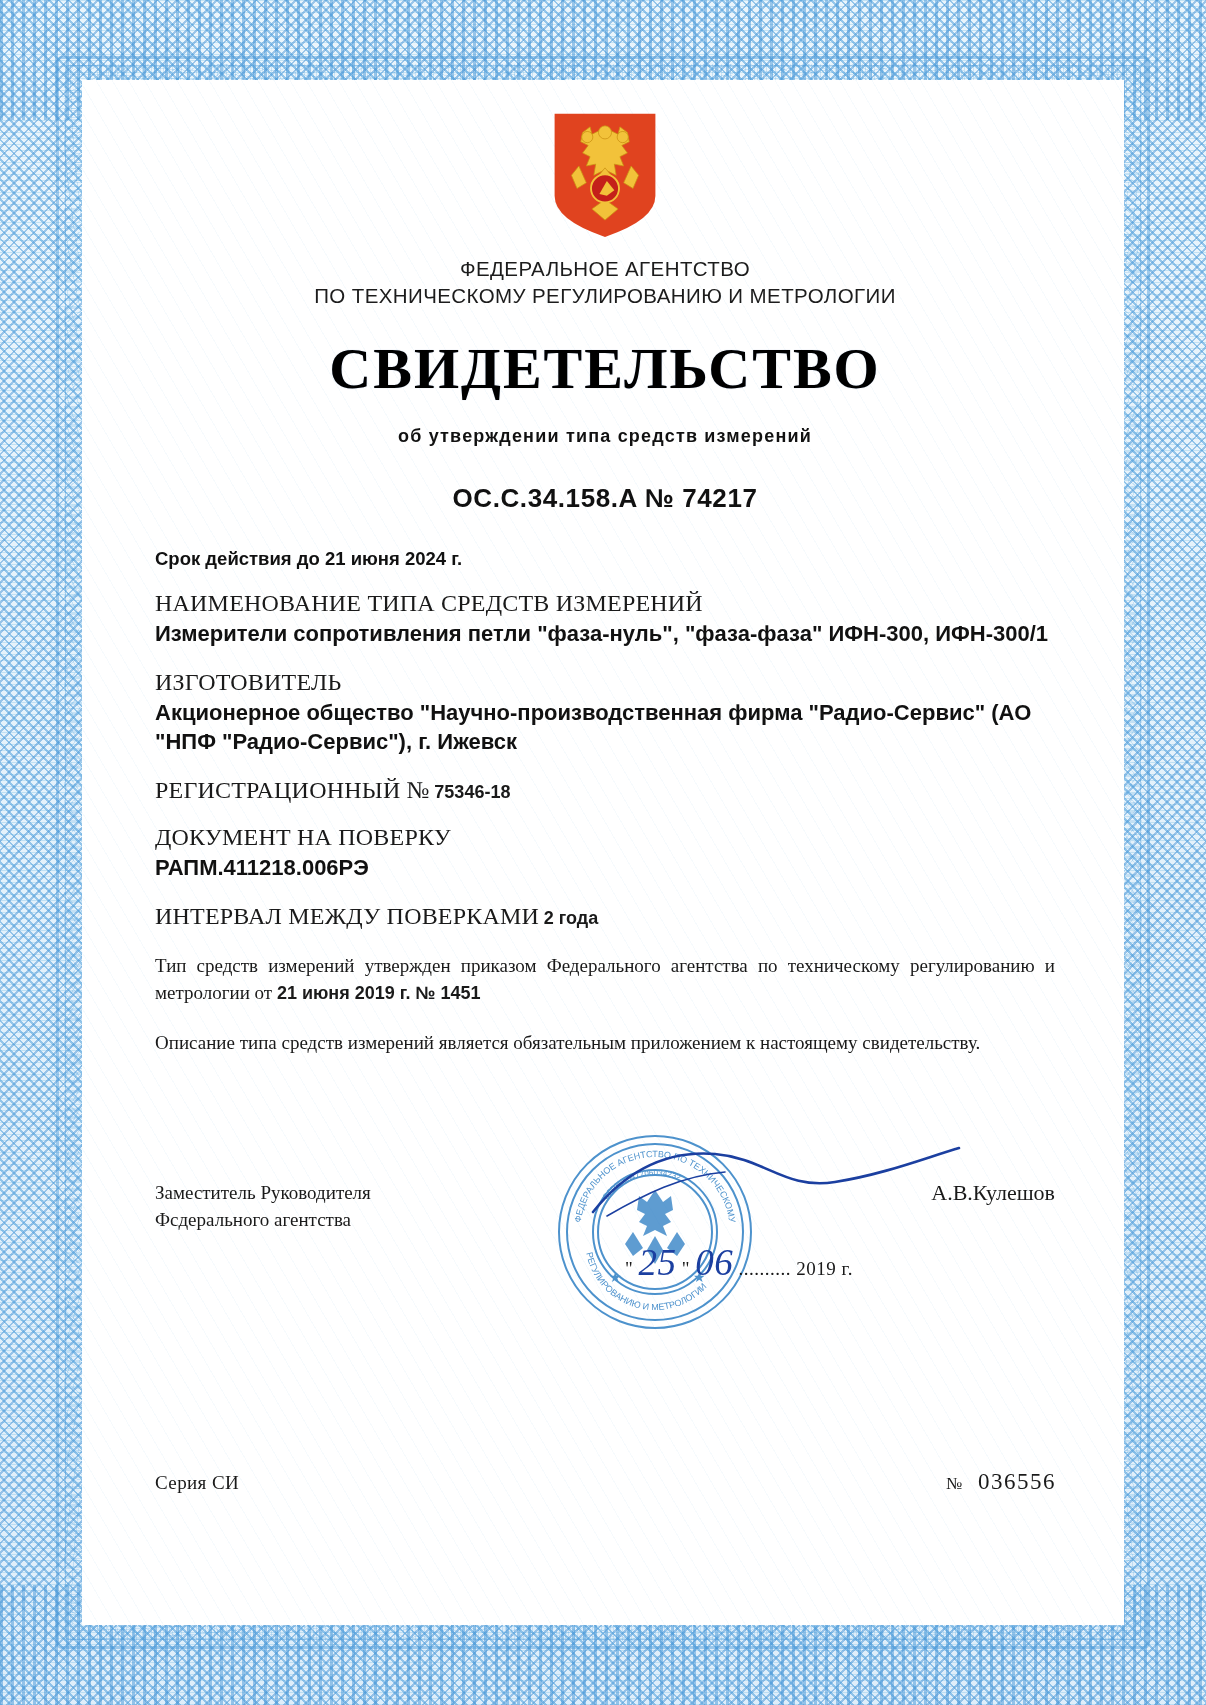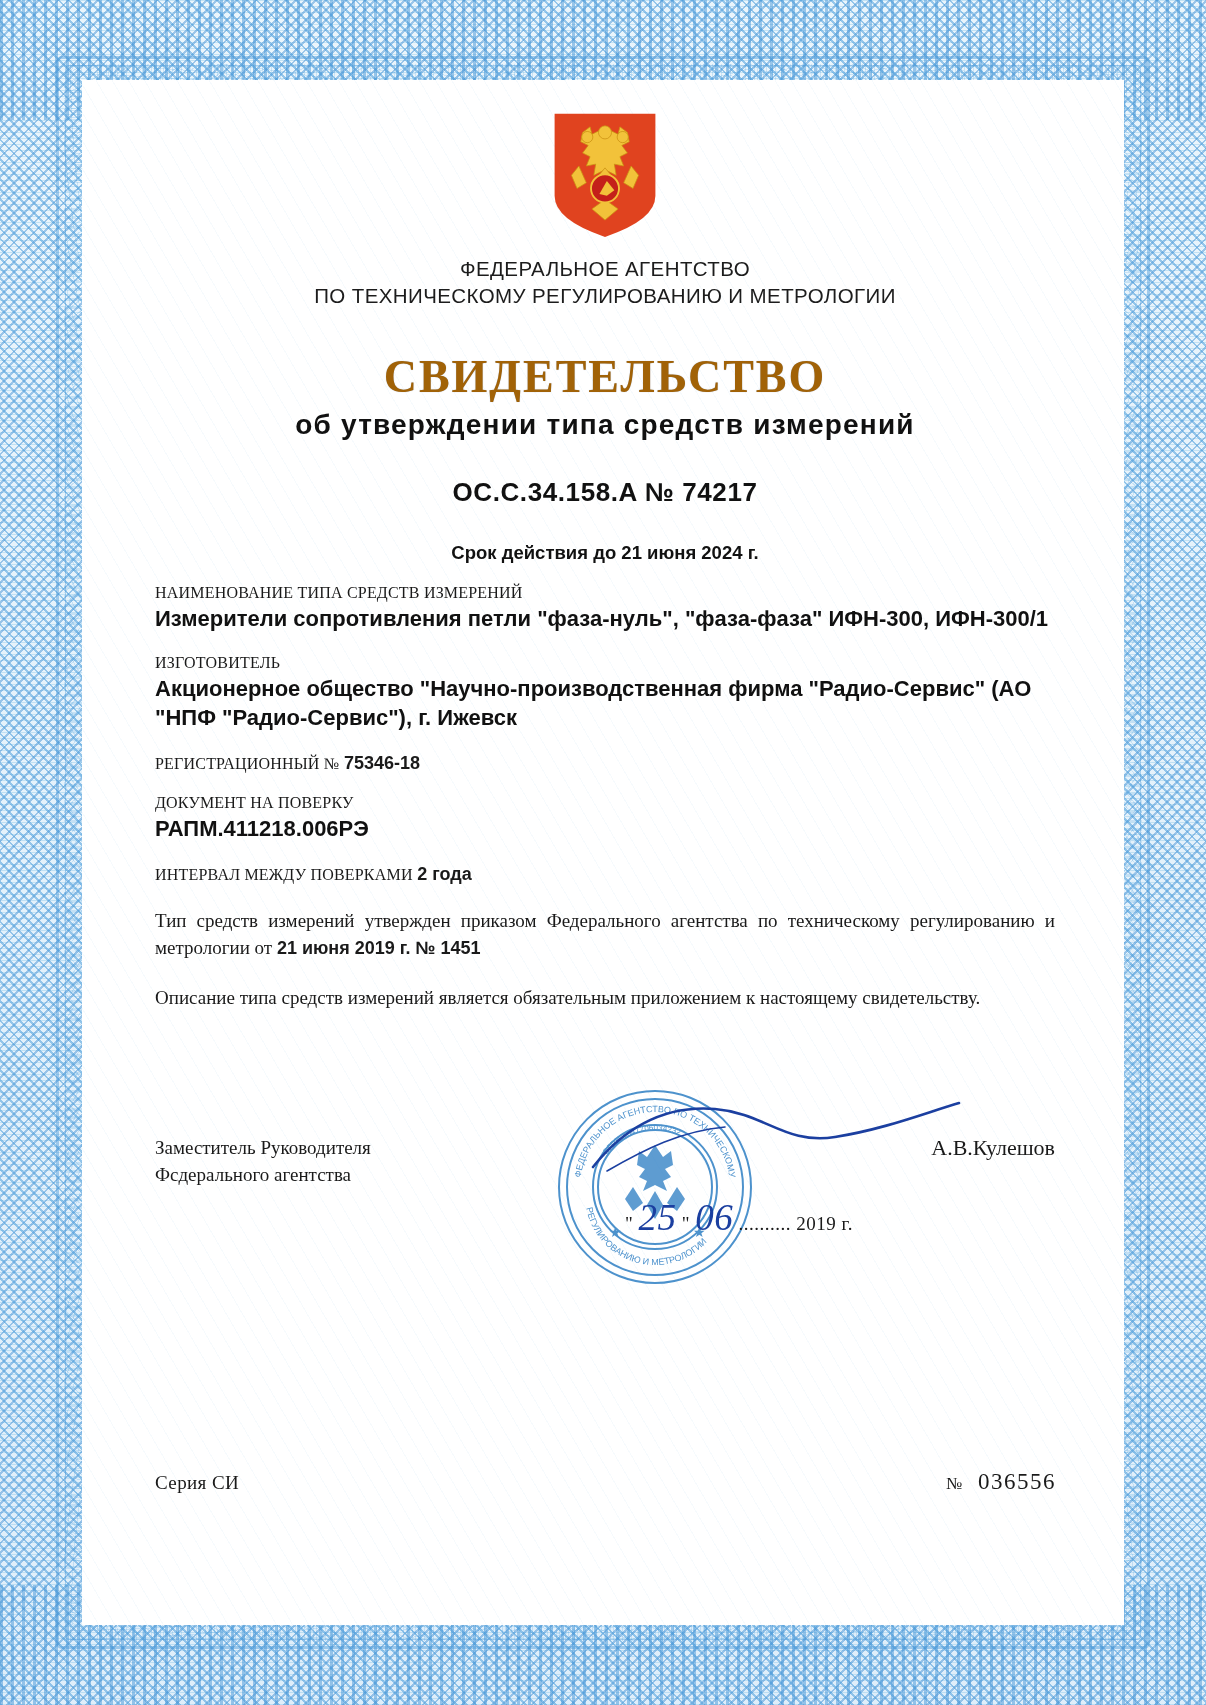--- a/index.html
+++ b/index.html
@@ -97,51 +97,51 @@
     font-size: 20.5px;
     letter-spacing: 0.4px;
     line-height: 1.35;
     color: #1c1c1c;
   }
 
   .title {
     text-align: center;
     font-family: "Liberation Serif", serif;
     font-weight: bold;
-    font-size: 46px;
+    font-size: 58px;
     letter-spacing: 2px;
-    color: #a16207;
-    margin-top: 40px;
+    color: #000000;
+    margin-top: 25px;
     text-shadow: 0 0 1px rgba(28,79,161,0.35);
   }
 
   .subtitle {
     text-align: center;
     font-family: "Liberation Sans", sans-serif;
     font-weight: bold;
-    font-size: 28px;
+    font-size: 18px;
     letter-spacing: 1.2px;
-    margin-top: 6px;
+    margin-top: 24px;
     color: #111;
   }
 
   .cert-number {
     text-align: center;
     font-family: "Liberation Sans", sans-serif;
     font-weight: bold;
     font-size: 26px;
     letter-spacing: 0.6px;
     margin-top: 36px;
     color: #111;
   }
 
   .block { margin-top: 20px; }
   .lbl {
     font-family: "Liberation Serif", serif;
-    font-size: 16px;
+    font-size: 24px;
     letter-spacing: 0.2px;
     color: #1a1a1a;
   }
   .val {
     font-family: "Liberation Sans", sans-serif;
     font-weight: bold;
     font-size: 22px;
     line-height: 1.35;
     color: #111;
     margin-top: 2px;
@@ -156,21 +156,20 @@
     font-weight: bold;
     font-size: 18px;
   }
 
   .valid-until {
     font-family: "Liberation Sans", sans-serif;
     font-weight: bold;
     font-size: 18.5px;
     margin-top: 34px;
     color: #111;
-    text-align: center;
   }
 
   .para {
     font-family: "Liberation Serif", serif;
     font-size: 19px;
     line-height: 1.45;
     text-align: justify;
     margin-top: 22px;
     color: #1a1a1a;
   }

